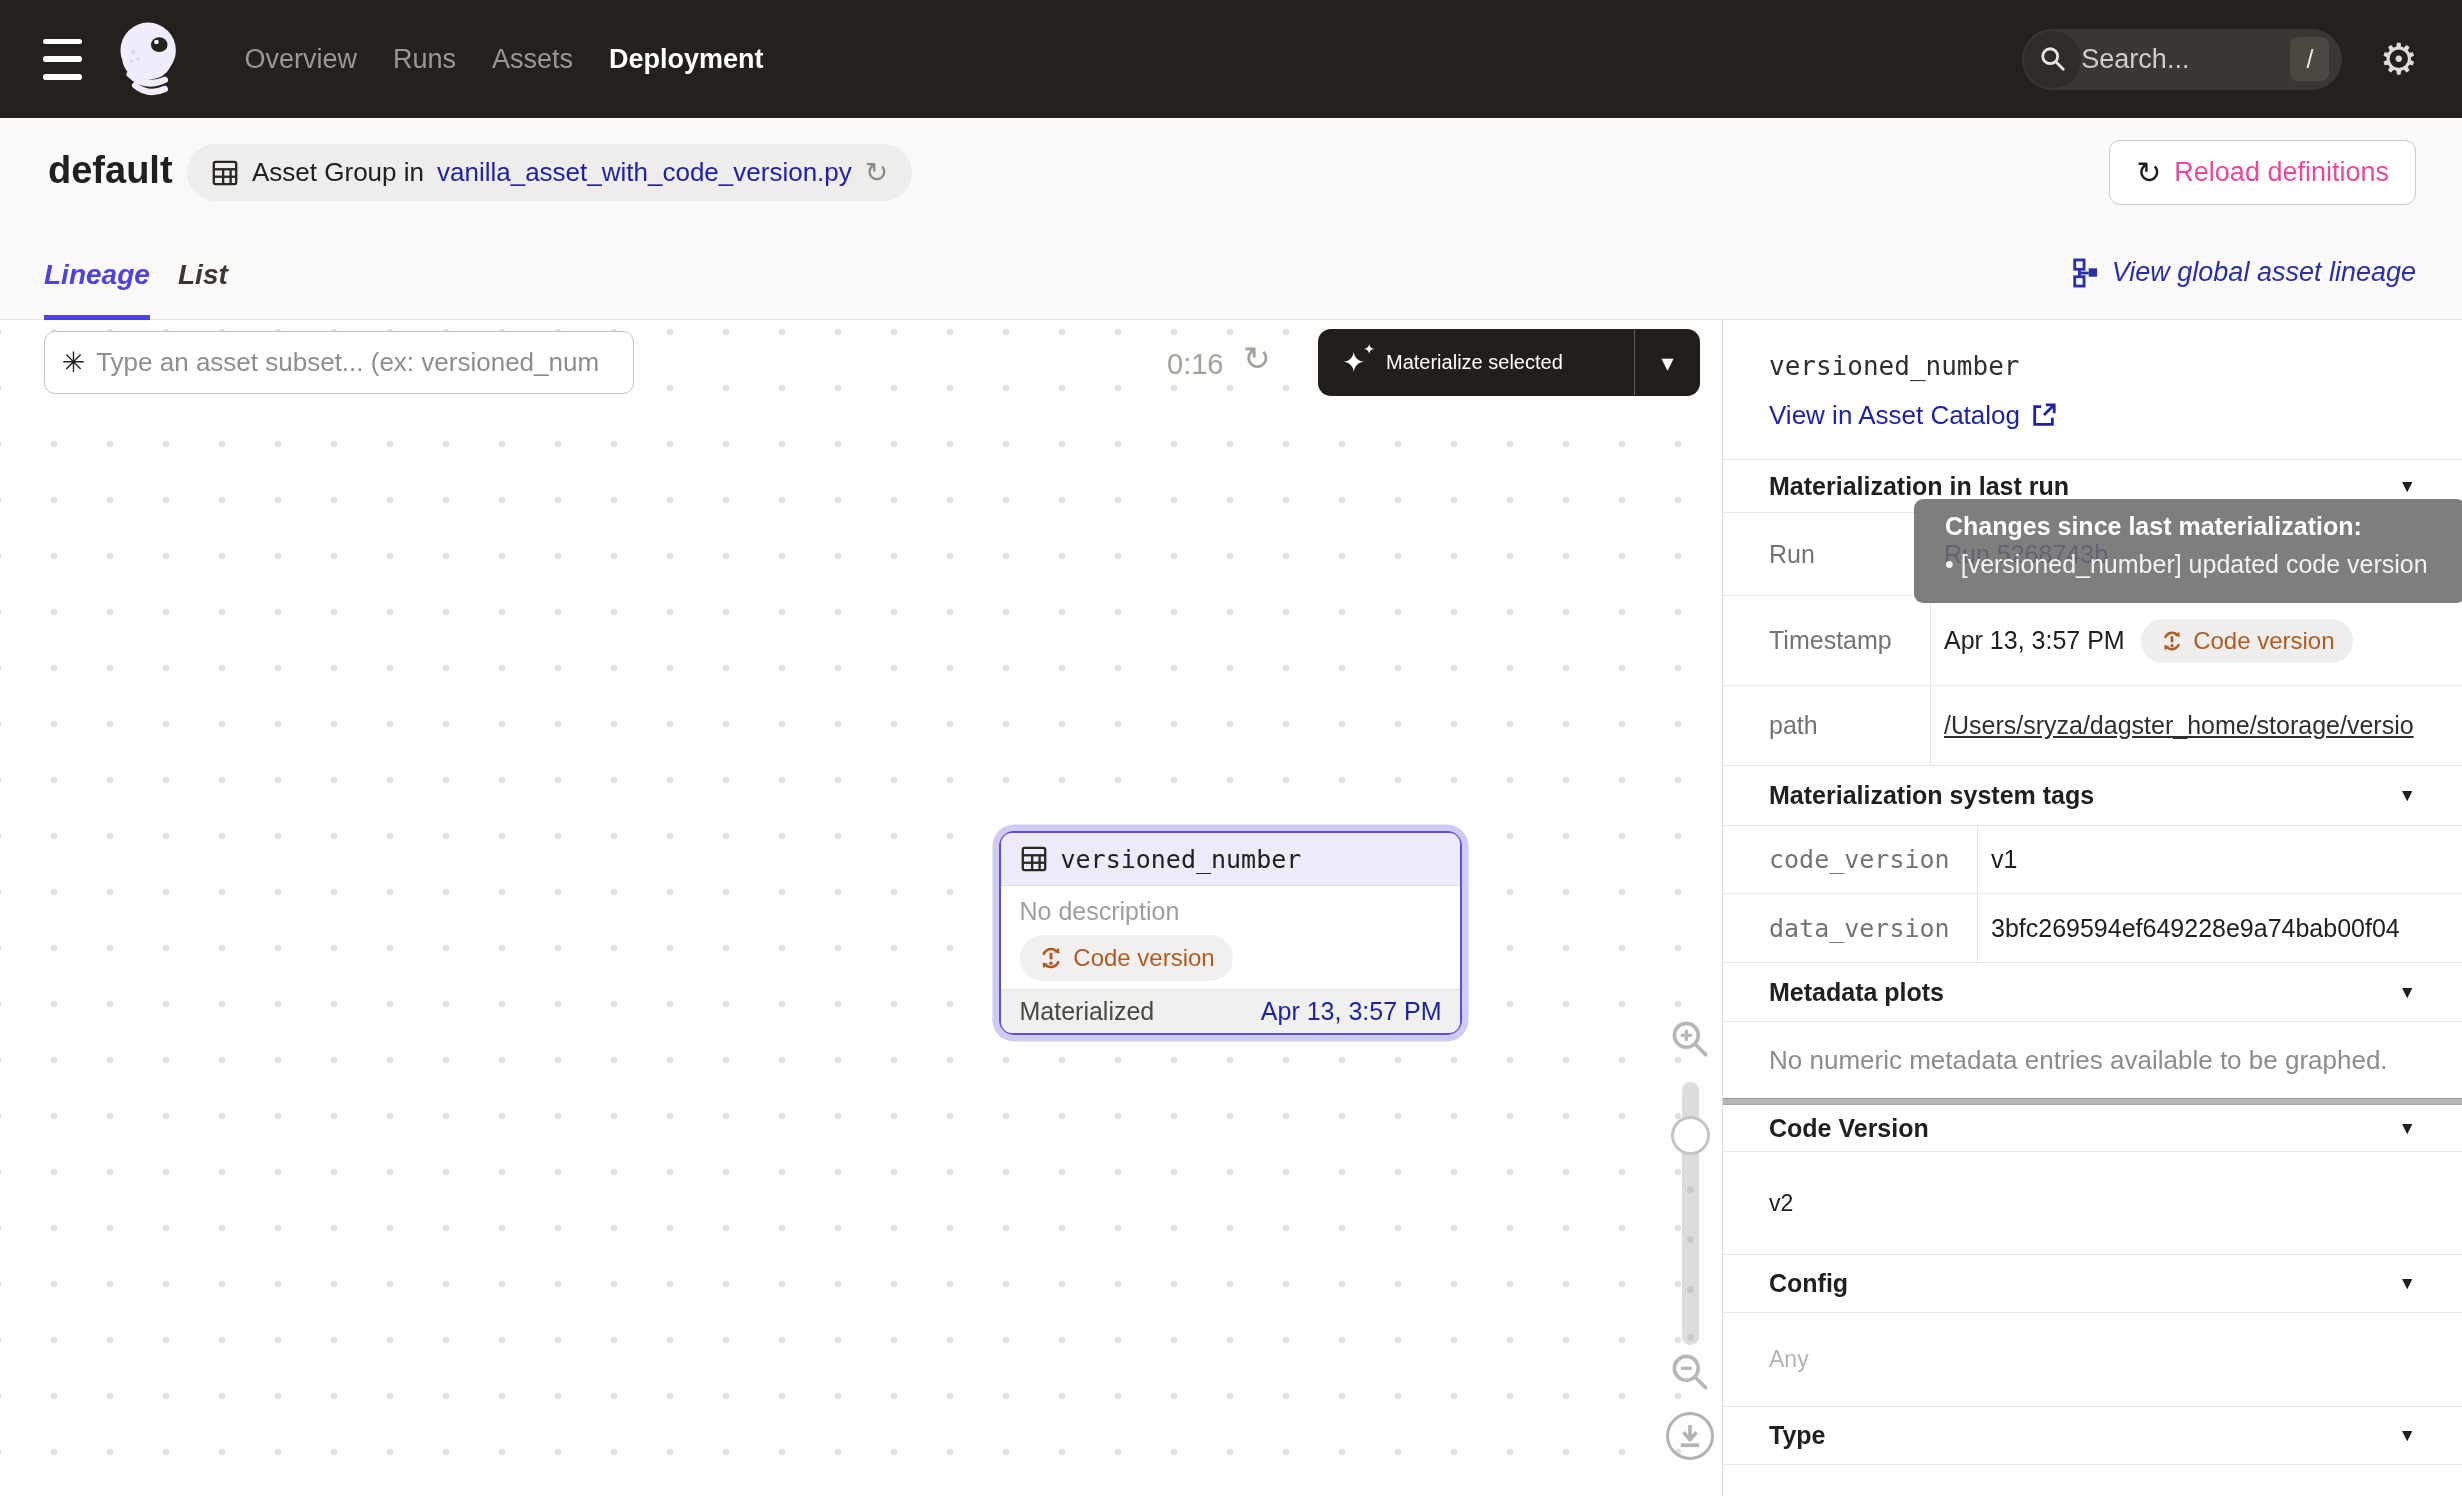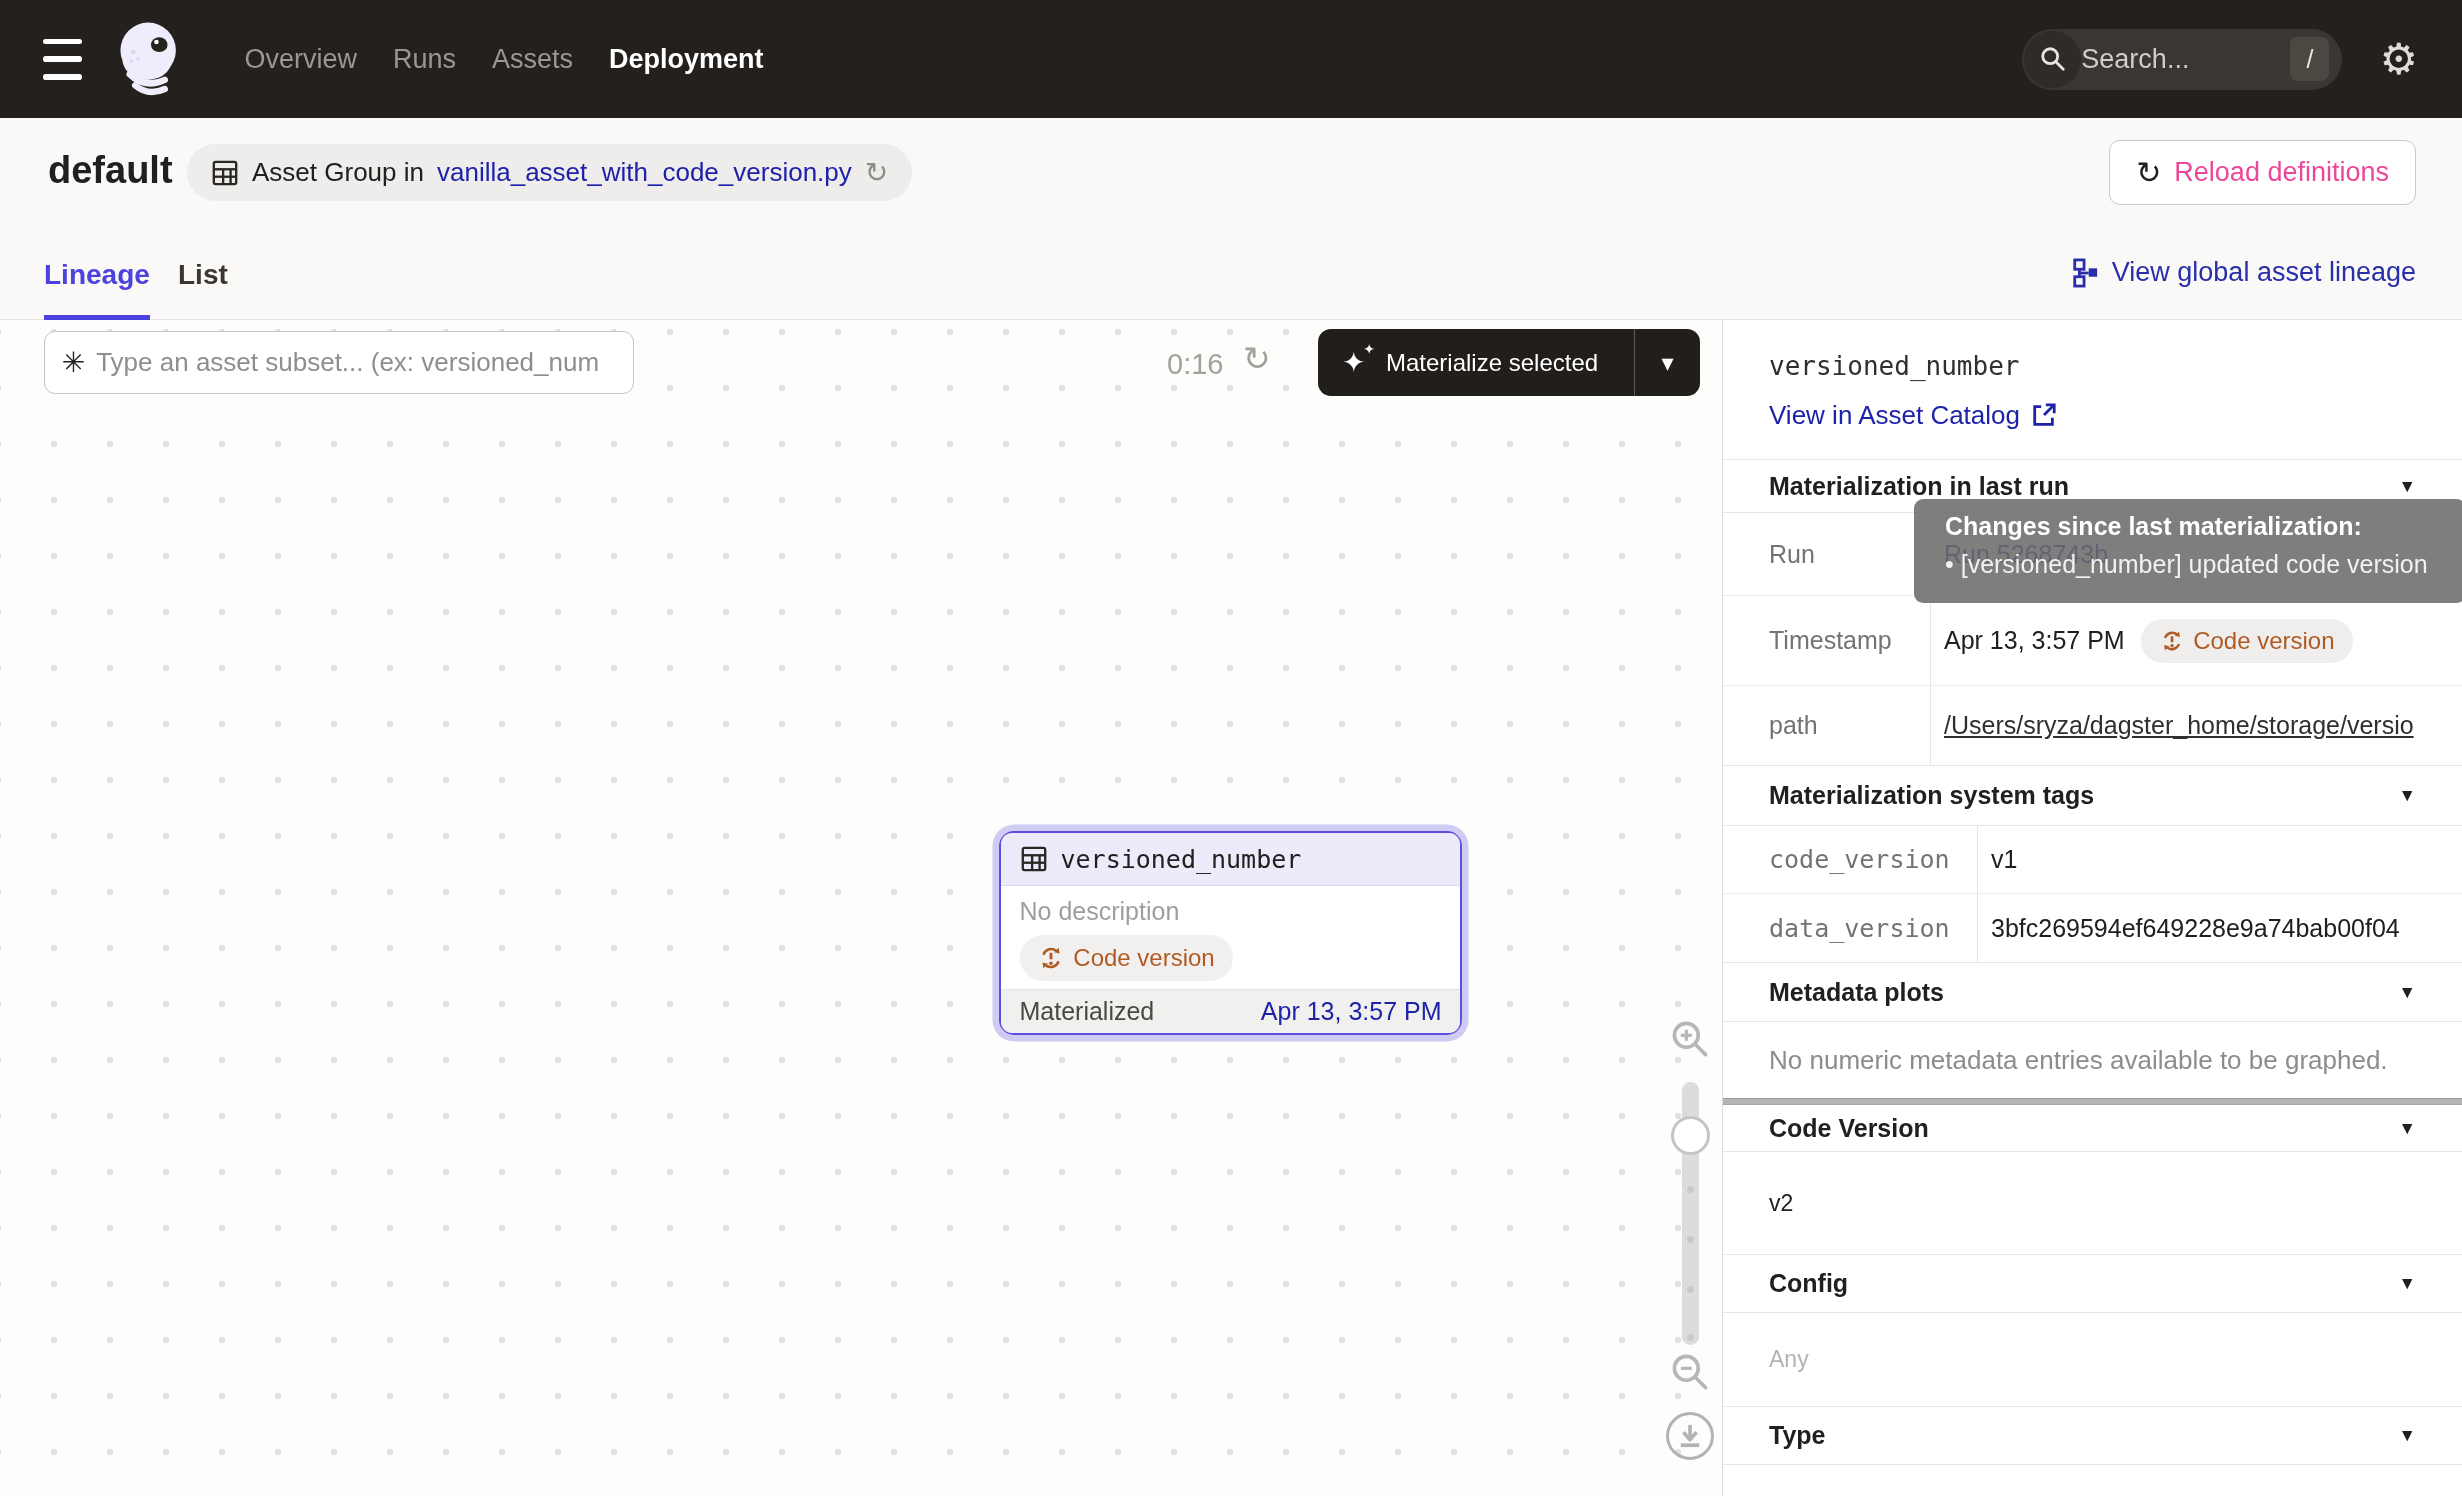--- a/index.html
+++ b/index.html
@@ -37,21 +37,21 @@
   .group-pill .txt { font-size:26px; color:#21201E; }
   .group-pill a { font-size:26px; color:#1E22A8; text-decoration:none; cursor:pointer; }
   .pill-refresh { font-size:28px; color:#8E8C89; cursor:pointer; line-height:1; }
   .reload-btn { position:absolute; right:46px; top:22px; height:65px; background:#FFFFFF;
                 border:1.9px solid #CBC9C6; border-radius:11px; display:flex; align-items:center;
                 gap:13px; padding:0 26px; cursor:pointer; }
   .reload-btn .ric { font-size:30px; color:#21201E; line-height:1; }
   .reload-btn .rlabel { font-size:27px; color:#ec4899; }
 
   
-  .tabrow { position:absolute; left:0; top:231px; width:2462px; height:89px; border-bottom:0.9px solid #E6E4E2; }
+  .tabrow { position:absolute; left:0; top:231px; width:2462px; height:89px; border-bottom:0.9px solid #E6E4E2;font-style:italic; }
   .tab { position:absolute; bottom:0; height:89px; display:flex; align-items:center; font-size:28px; cursor:pointer; }
   .tab-lineage { left:44px; color:#4C42DD; font-weight:bold; }
   .tab-lineage::after { content:""; position:absolute; left:0; right:0; bottom:-0.9px; height:4.6px; background:#4C42DD; }
   .tab-list { left:178px; color:#3A3733; font-weight:bold; }
   .global-link { position:absolute; right:46px; top:26px; display:flex; align-items:center; gap:13px;
                  font-size:27px; color:#282FA8; cursor:pointer; }
 
   
   .canvas { position:absolute; left:0; top:320px; width:1722px; height:1177px; background:#FDFDFC;
             background-image:radial-gradient(circle, #E2E1E0 3.2px, transparent 3.2px);
@@ -64,21 +64,21 @@
                         font-family:"Liberation Sans",sans-serif; color:#21201E; background:transparent; }
   .subset-input input::placeholder { color:#908E8B; }
   .timer { position:absolute; left:1167px; top:28px; font-size:29px; color:#A3A19E; }
   .canvas-refresh { position:absolute; left:1243px; top:22px; font-size:33px; color:#A3A19E; cursor:pointer; line-height:1; }
   .mat-btn { position:absolute; left:1318px; top:9.3px; width:382px; height:67px; background:#211E1C;
              border-radius:13px; display:flex; align-items:center; color:#FFFFFF; cursor:pointer; }
   .mat-main { flex:1; display:flex; align-items:center; gap:13px; padding-left:24px; }
   .sparkle { position:relative; width:31px; height:31px; }
   .sparkle .s1 { position:absolute; left:0; top:1.9px; font-size:28px; line-height:1; }
   .sparkle .s2 { position:absolute; right:-1.9px; top:-5.6px; font-size:14px; line-height:1; }
-  .mat-label { font-size:24px; }
+  .mat-label { font-size:20px; }
   .mat-divider { width:0.9px; height:67px; background:rgba(255,255,255,0.28); }
   .mat-caret { width:65px; text-align:center; font-size:24px; cursor:pointer; }
 
   
   .node { position:absolute; left:999px; top:511px; width:463px; height:204px; background:#FFFFFF;
           border:2.8px solid #5B4FE2; border-radius:15px; box-shadow:0 0 0 6.5px #CFCBF3; cursor:pointer; }
   .node-head { height:53px; background:#EDEBFA; border-bottom:0.9px solid #DDD9F4;
                border-radius:11px 11px 0 0; display:flex; align-items:center; gap:13px; padding:0 18.5px; }
   .node-title { font-size:25px; color:#21201E; }
   .node-body { padding:11px 18.5px 0 18.5px; }

